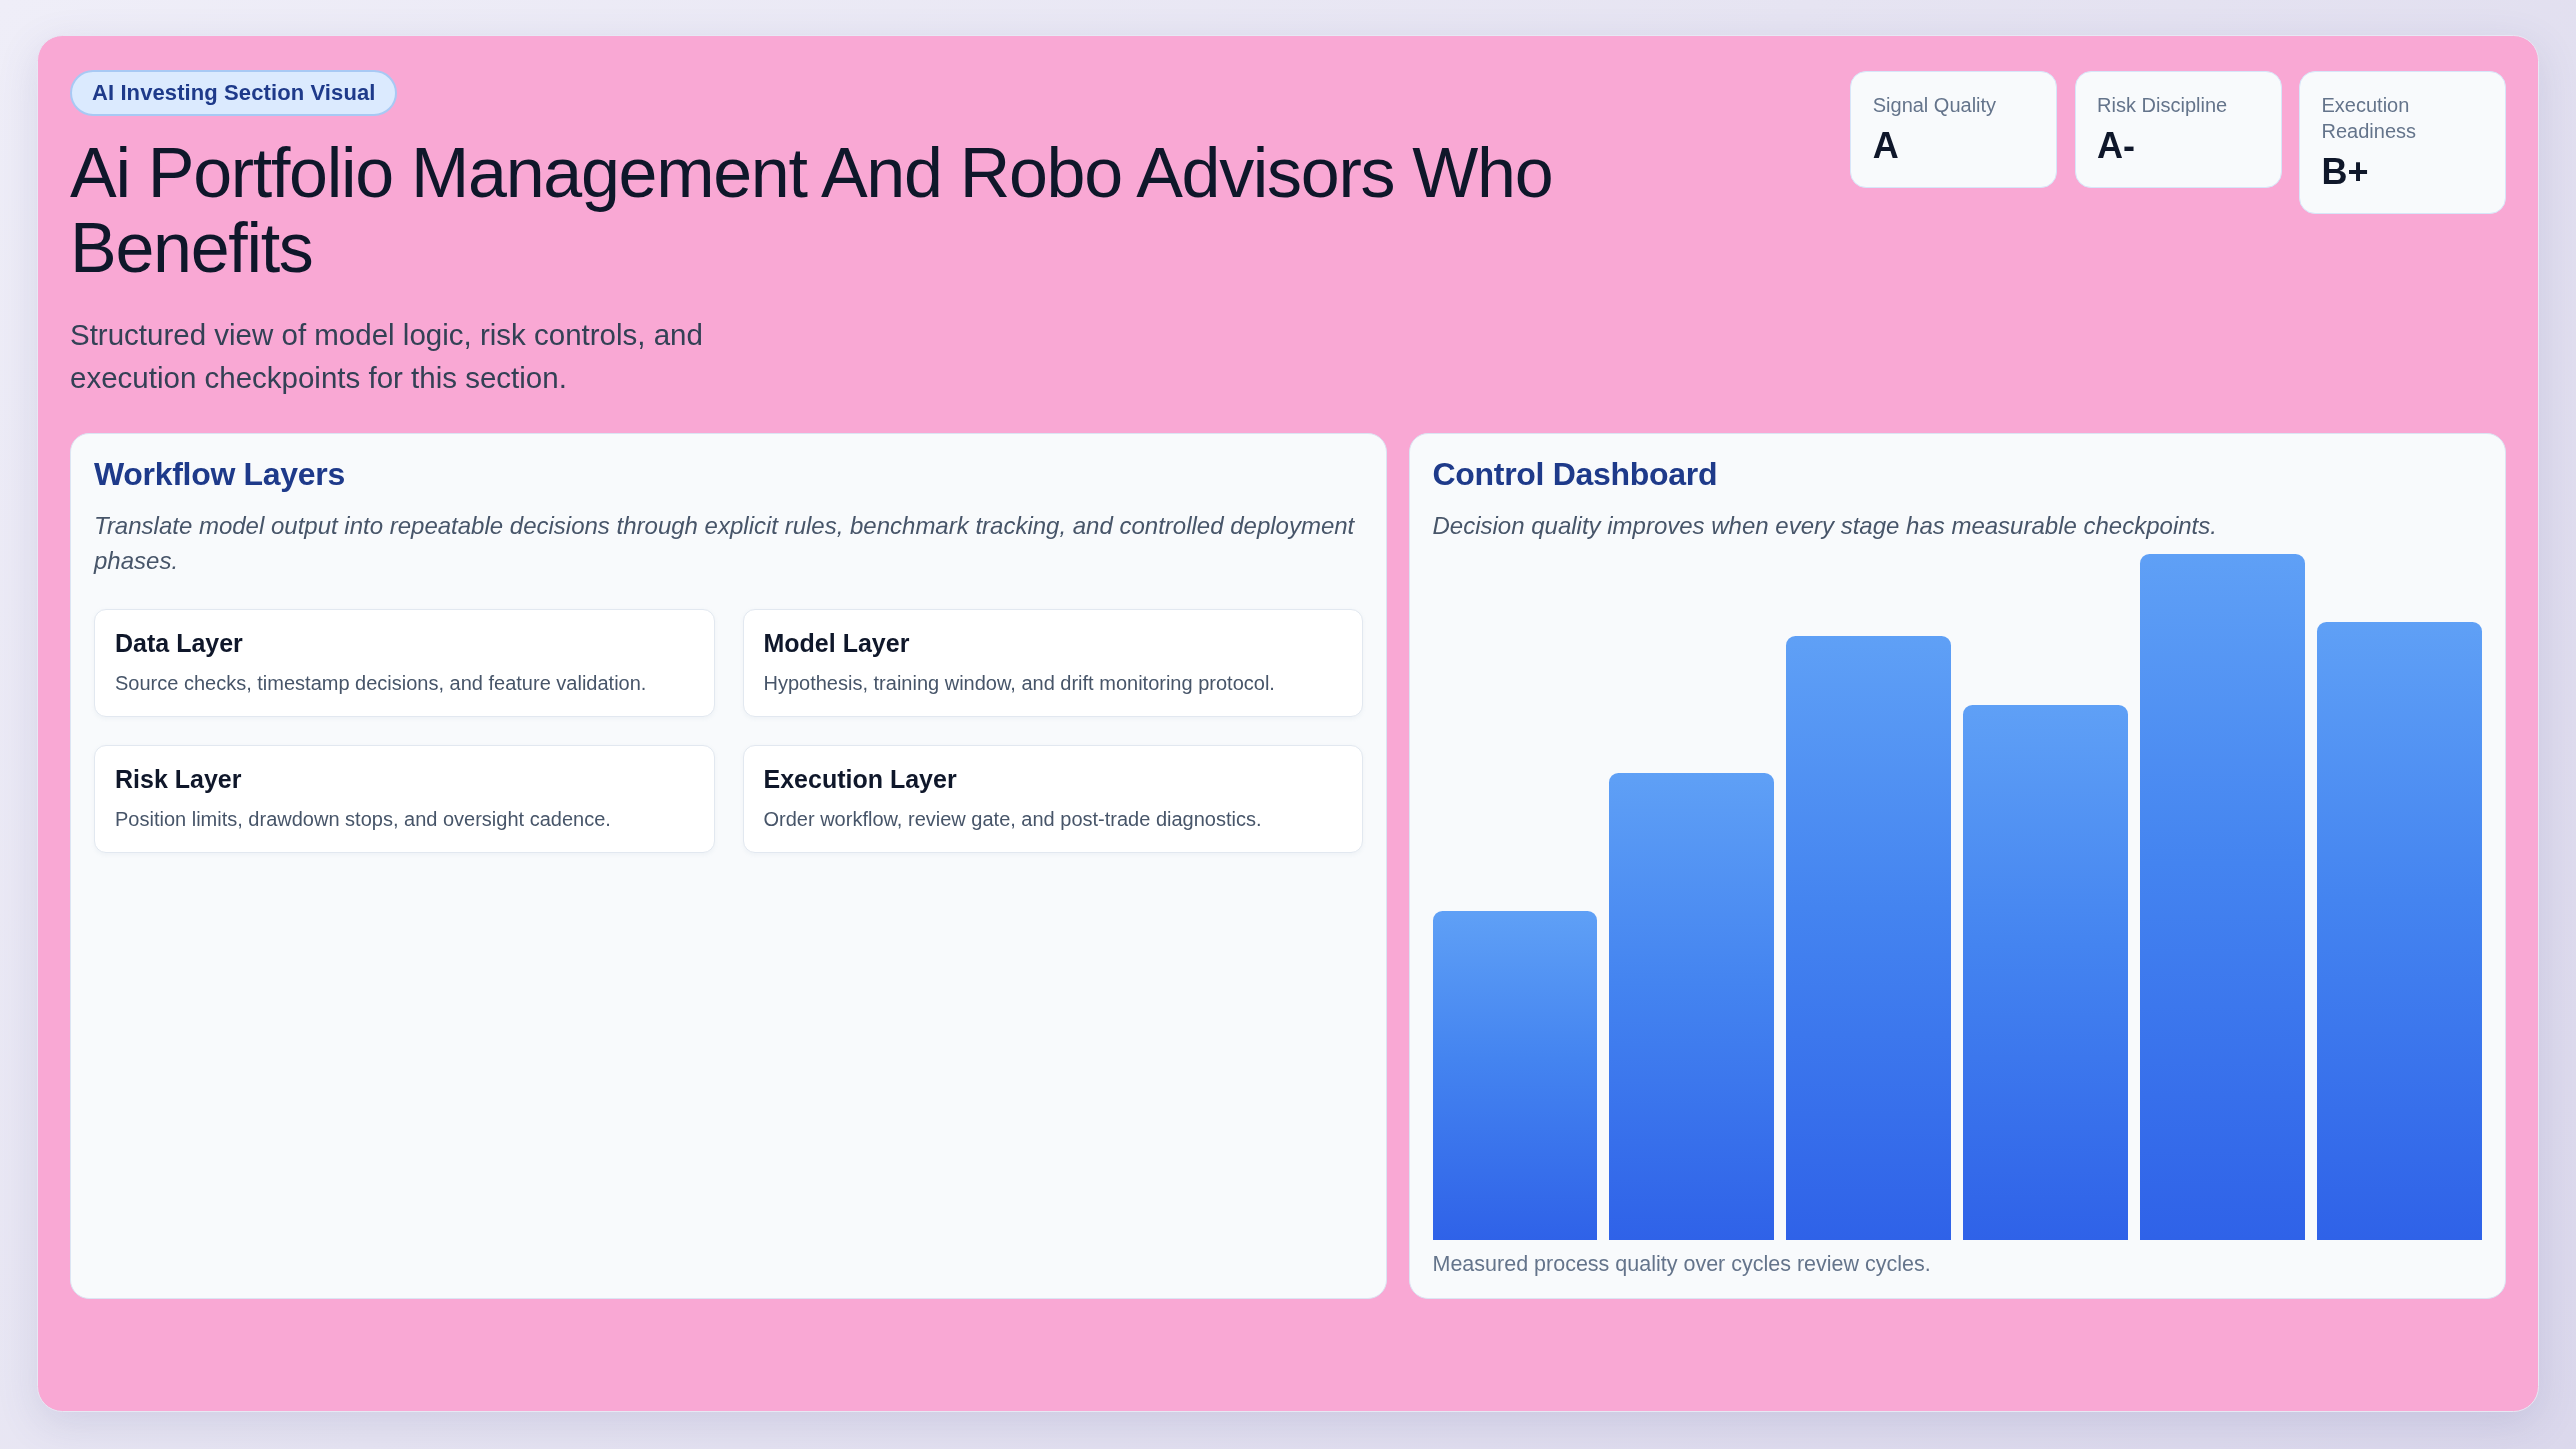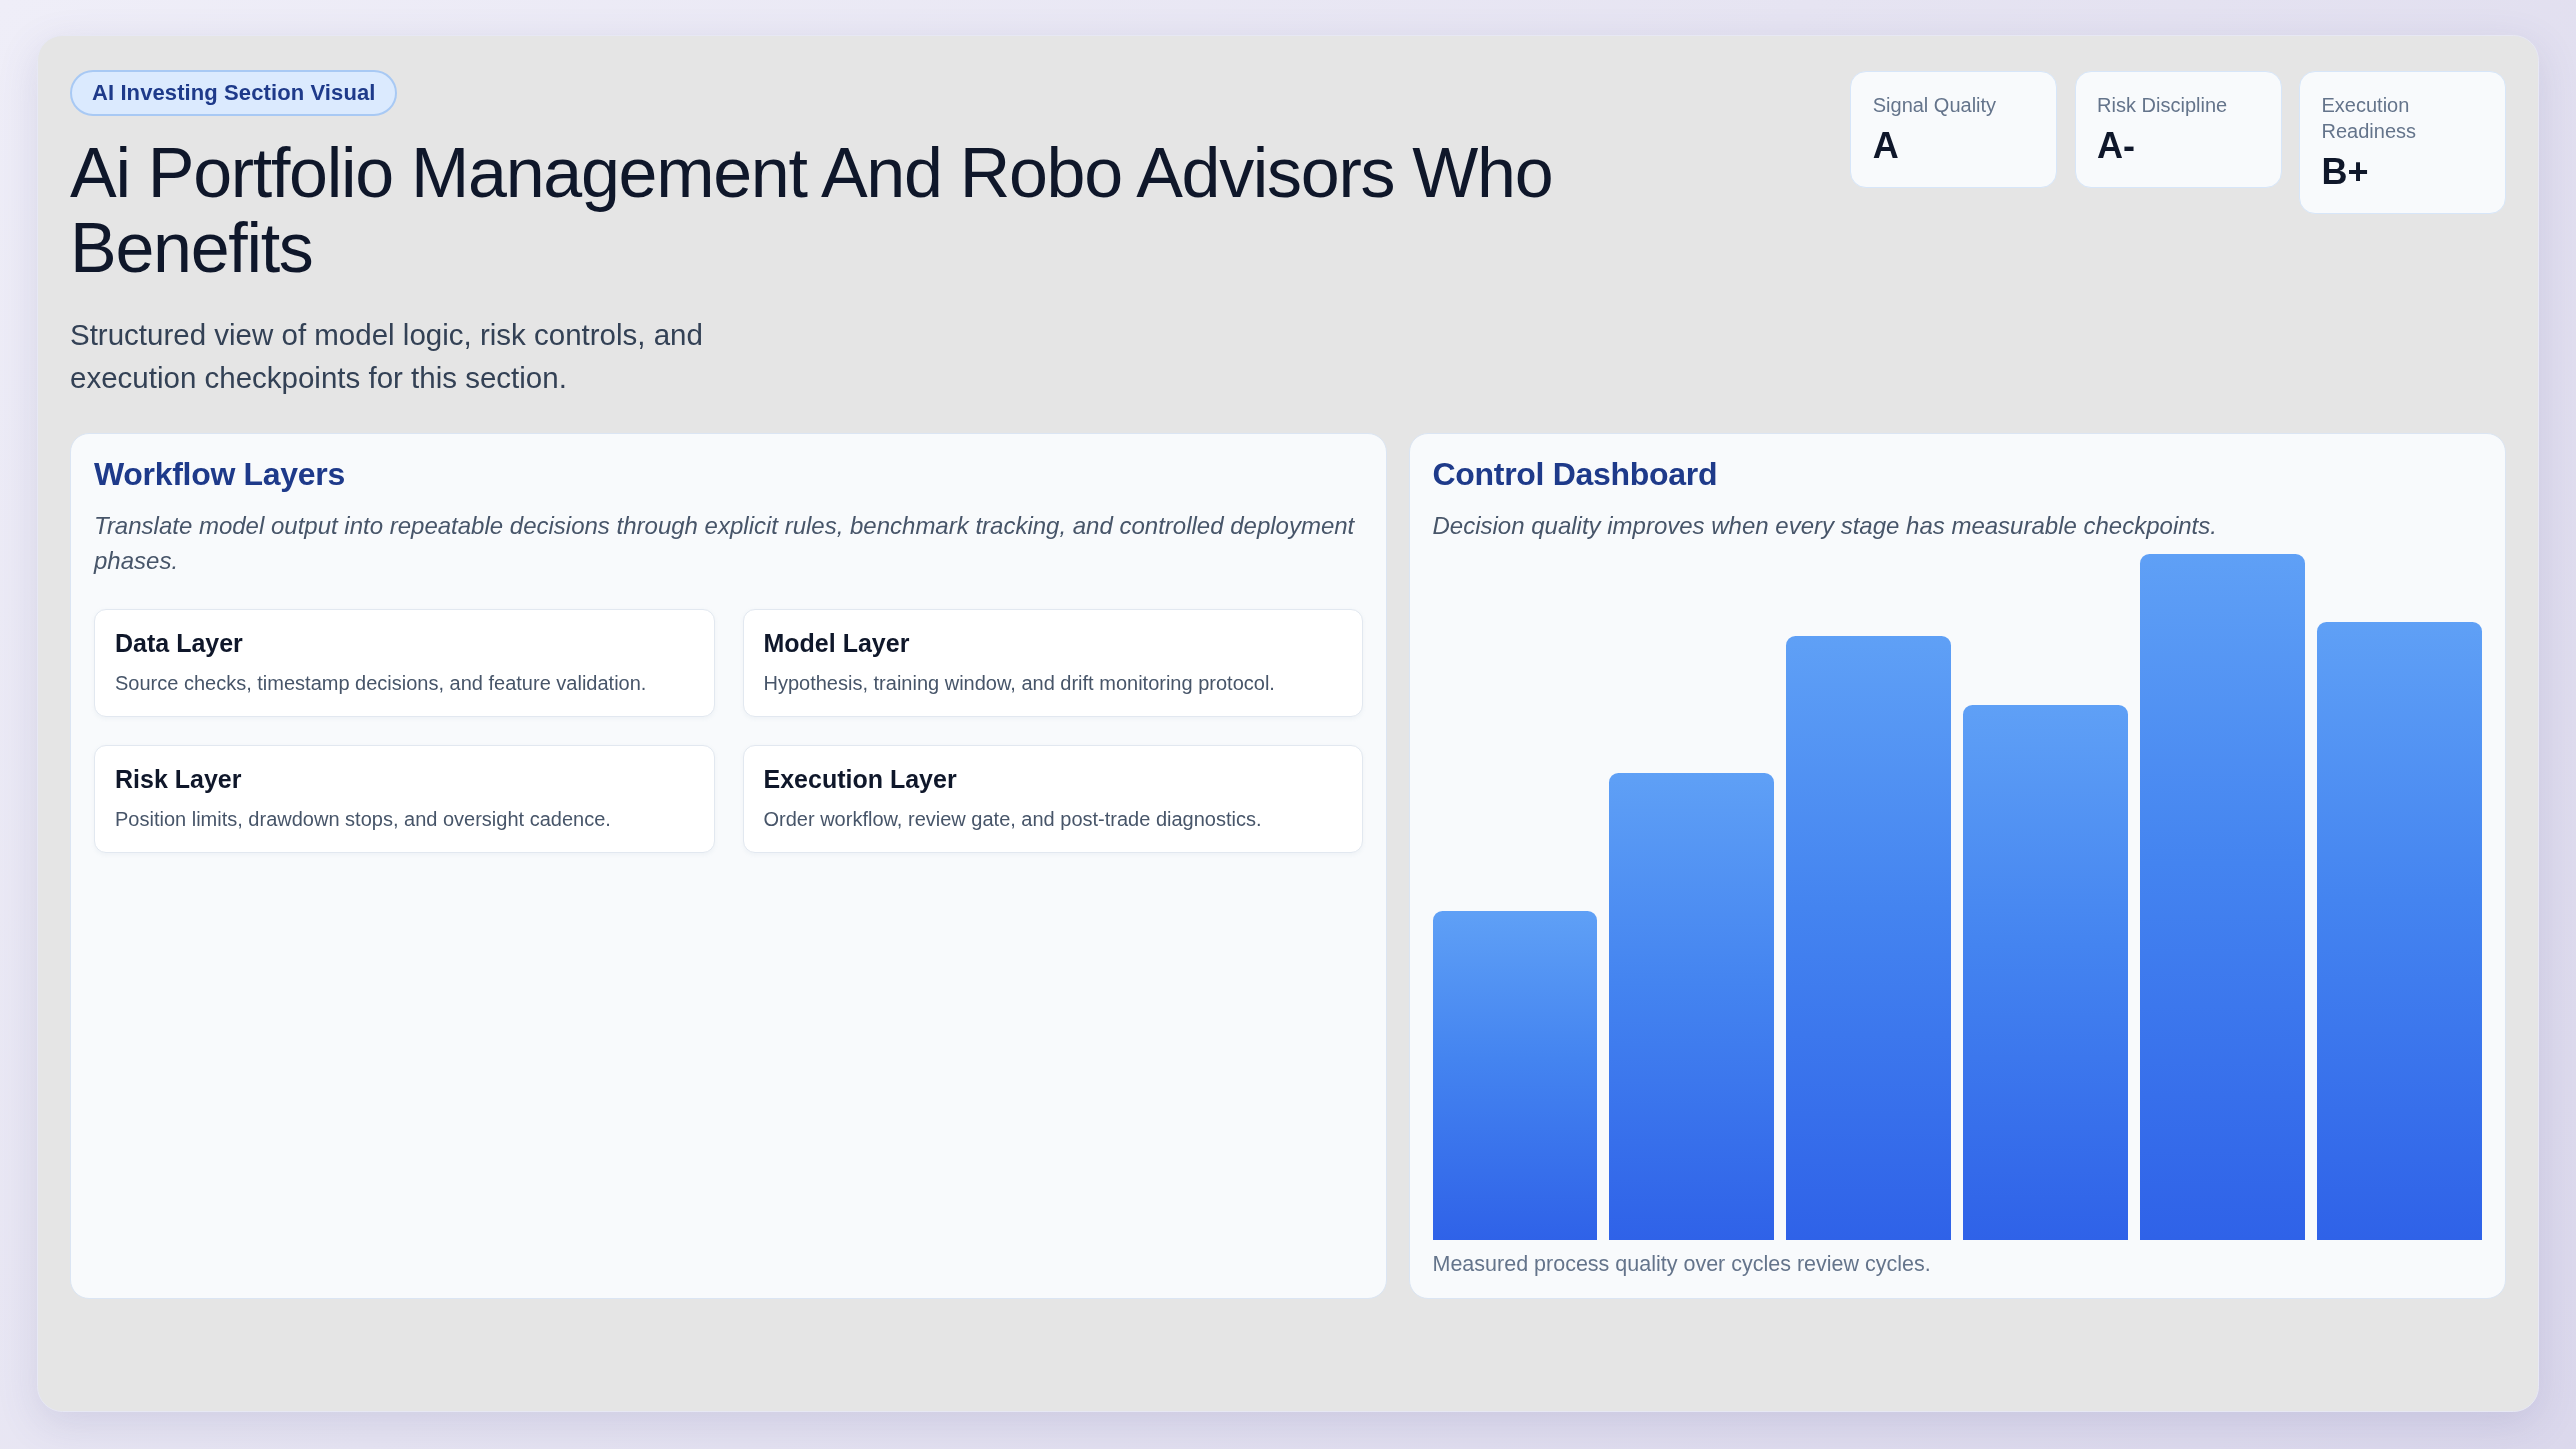--- a/index.html
+++ b/index.html
@@ -5,21 +5,21 @@
   * { box-sizing: border-box; margin: 0; padding: 0; }
   html, body { width: 2576px; height: 1449px; overflow: hidden; }
   body {
     font-family: "Liberation Sans", sans-serif;
     background: linear-gradient(135deg, #efeef8 0%, #e6e4f2 45%, #dbd8ec 100%);
     color: #0f172a;
   }
   .main-card {
     position: absolute;
     left: 37px; top: 35px; right: 37px; bottom: 37px;
-    background: #e5e5e5;
+    background: #f9a8d4;
     border: 0.7px solid #e7e8f4;
     border-radius: 25.5px;
     box-shadow: 0 12px 40px rgba(90, 90, 150, 0.16);
     padding: 34px 32px;
   }
   
   .header-row { display: flex; justify-content: space-between; align-items: flex-start; }
   .header-left { max-width: 1744px; }
   .badge {
     display: inline-block;

